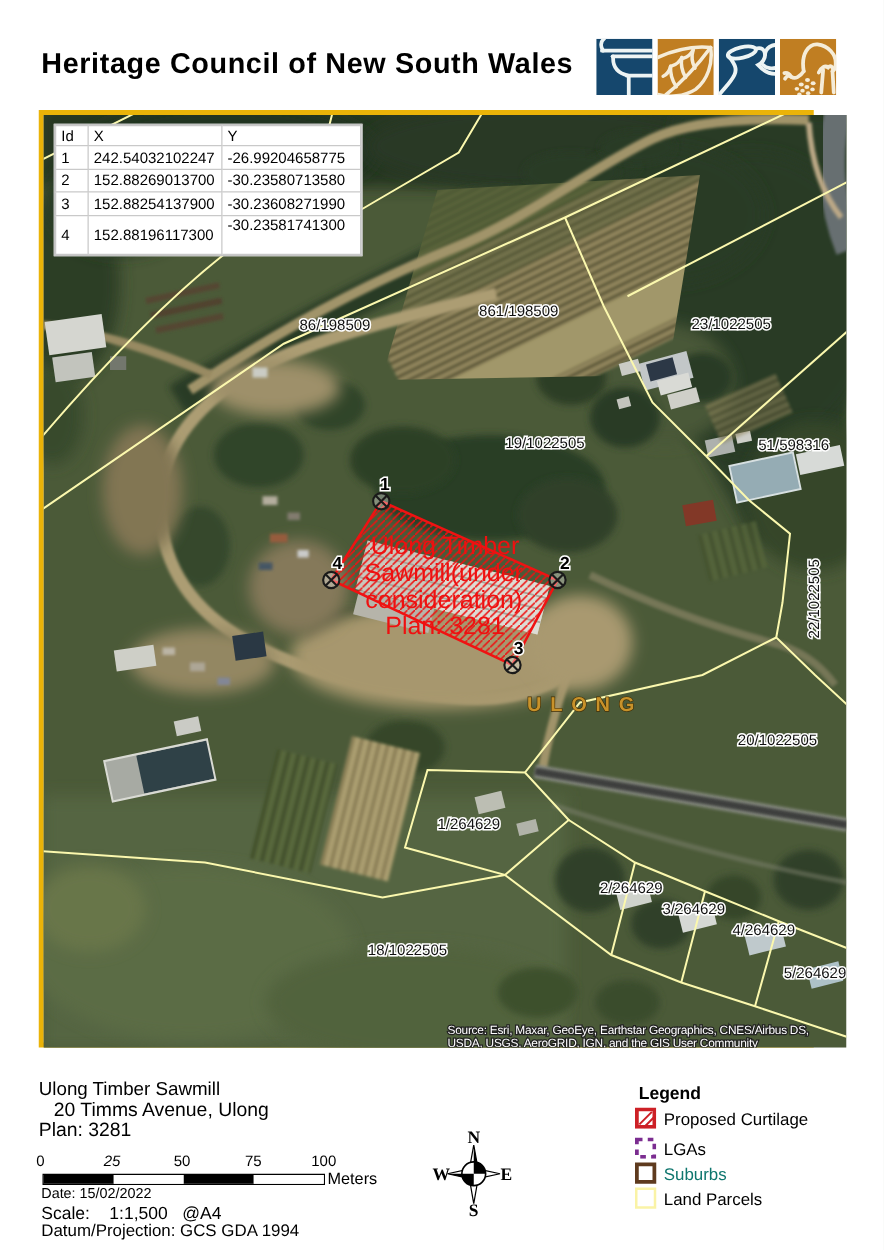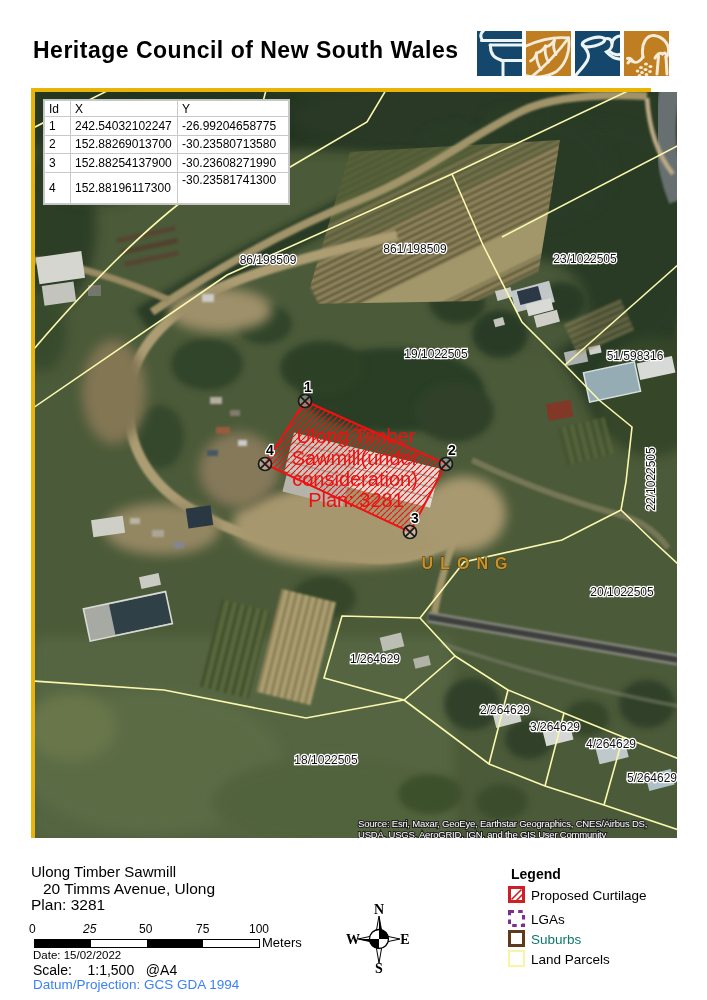--- a/index.html
+++ b/index.html
@@ -457,21 +457,21 @@
     <div class="abs" style="left:112px;top:0;width:56px;height:7px;background:#000;"></div>
     <div class="abs" style="left:168px;top:0;width:56px;height:7px;background:#fff;"></div>
   </div>
 
   <div class="abs" style="left:262px;top:935px;font-size:13px;color:#000;">Meters</div>
 
   <div class="abs" style="left:33px;top:949px;font-size:11.5px;color:#000;">Date: 15/02/2022</div>
 
   <div class="abs" style="left:33px;top:962px;font-size:14px;color:#000;">Scale: &nbsp; &nbsp;1:1,500&nbsp; &nbsp;@A4</div>
 
-  <div class="abs" style="left:33px;top:977px;font-size:13.5px;color:#3b82f6;">Datum/Projection: GCS GDA 1994</div>
+  <div class="abs" style="left:33px;top:977px;font-size:13.5px;color:#000000;">Datum/Projection: GCS GDA 1994</div>
 
   <div class="abs" style="left:344px;top:900px;width:70px;height:80px;">
     <svg width="70" height="80" viewBox="0 0 70 80">
       <g stroke="#000" stroke-width="1" fill="#fff">
         <polygon points="35,16 30.5,41 39.5,41"></polygon>
         <polygon points="35,63 30.5,37 39.5,37"></polygon>
         <polygon points="14,39 35,34.5 35,43.5"></polygon>
         <polygon points="56,39 35,34.5 35,43.5"></polygon>
       </g>
       <polygon points="35,16 35,41 39.5,41" fill="#000"></polygon>

